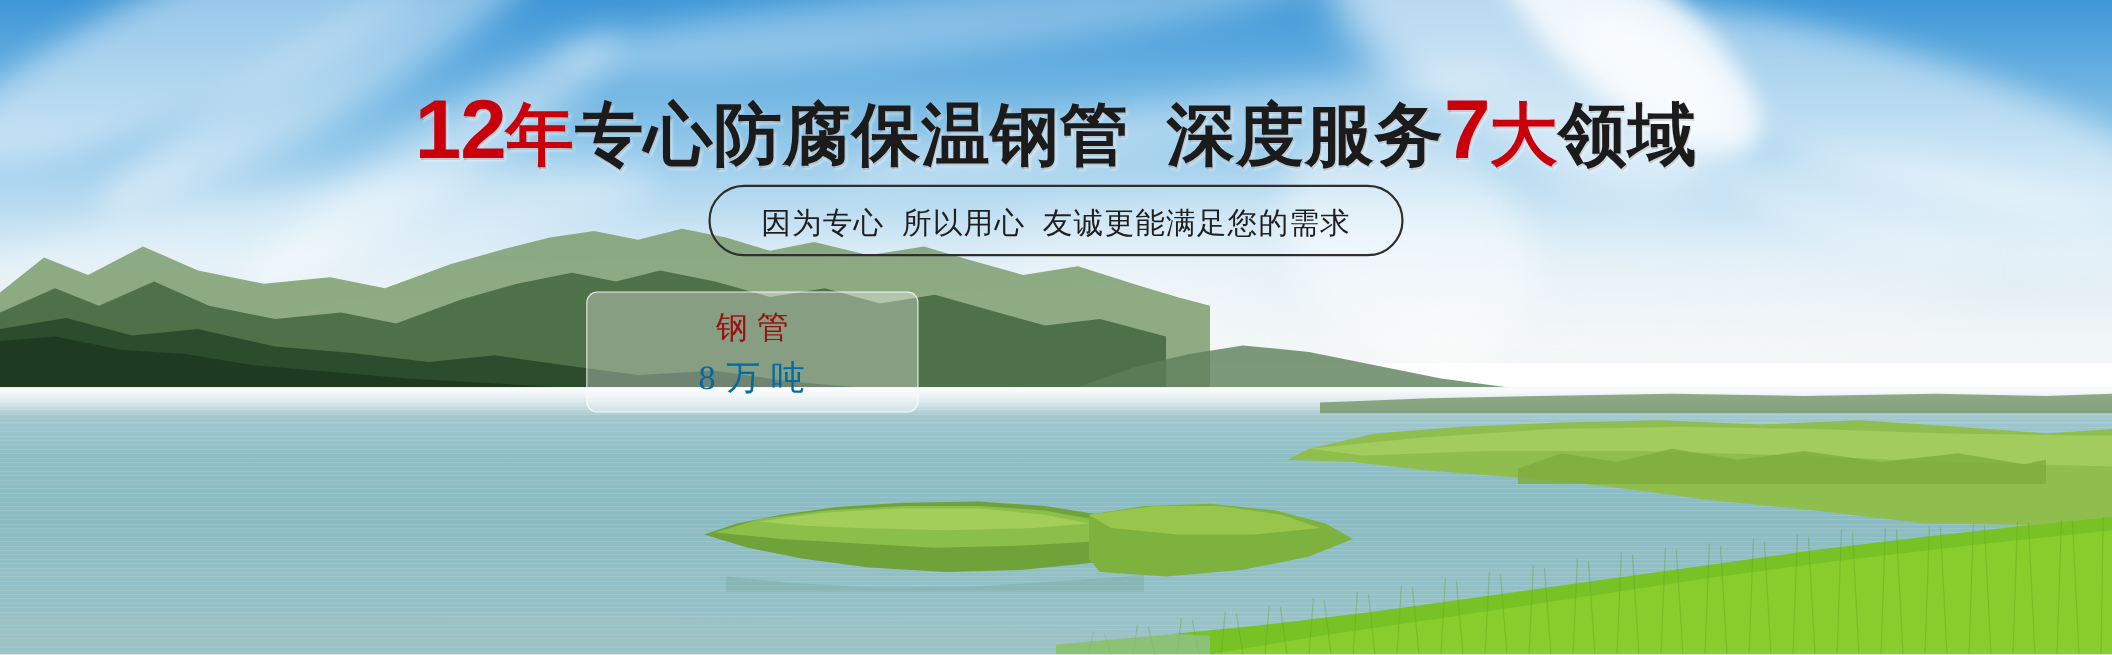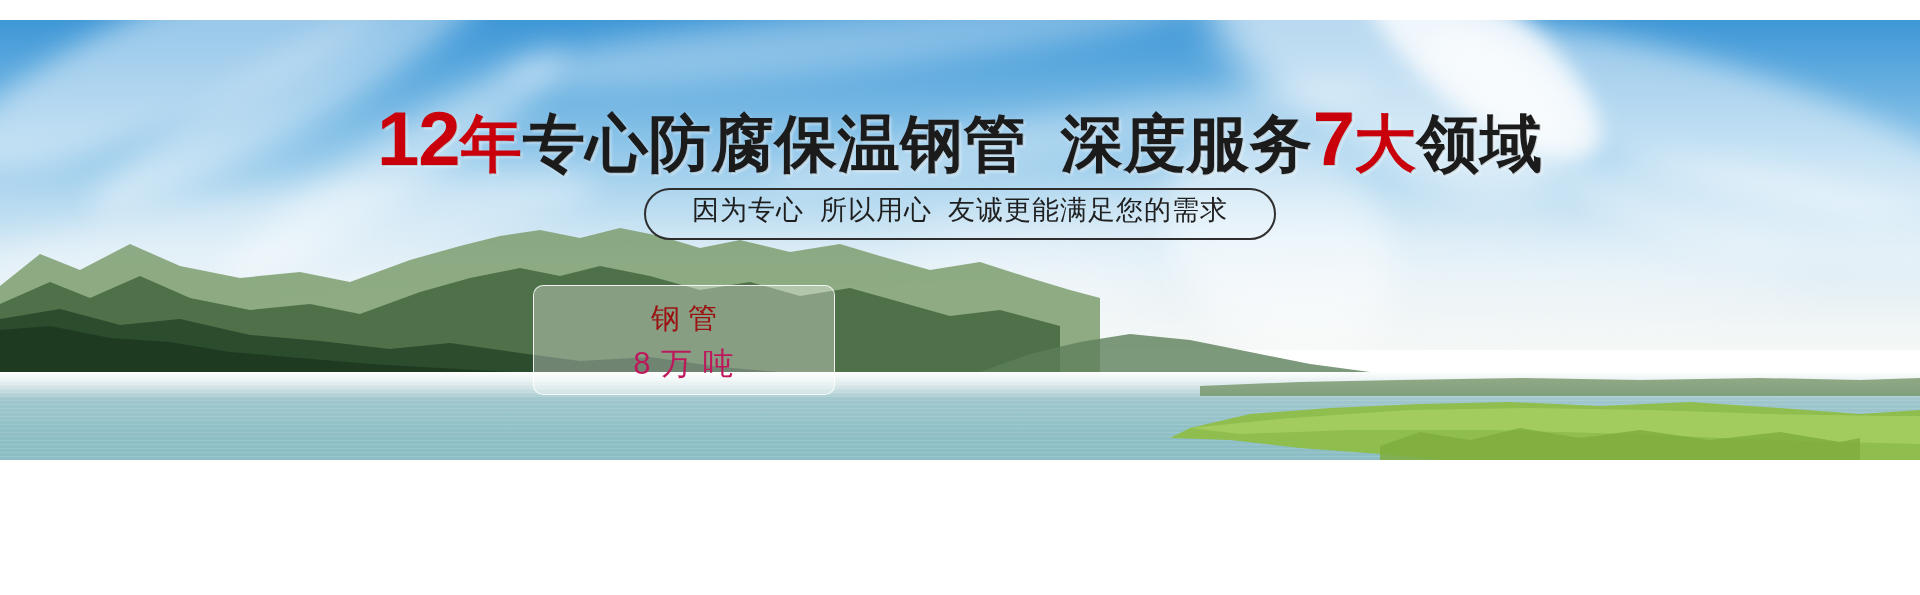--- a/index.html
+++ b/index.html
@@ -1,22 +1,21 @@
 <!DOCTYPE html>
 <html><head>
 <meta charset="utf-8">
 <style>
   html,body{margin:0;padding:0;background:#fff;}
   body{font-family:"Liberation Sans","DejaVu Sans",sans-serif;}
 
   #banner{
     position:relative;
-    width:1920px;height:440px;
+    width:1920px;height:595px;
     overflow:hidden;
-    margin-top:20px;
   }
 
   
   .sky{
     position:absolute;left:0;top:0;width:1920px;height:330px;
     background:linear-gradient(to bottom,
       #3f97d6 0%,
       #52a3dc 10%,
       #6fb4e2 24%,
       #93c8ea 40%,
@@ -89,56 +88,56 @@
   }
   .headline .red{color:#c9000c;}
   .headline .num{font-size:76px;letter-spacing:-1px;}
   .headline .gap{display:inline-block;width:34px;}
 
   .subtitle-wrap{
     position:absolute;left:0;top:168px;width:1920px;text-align:center;
   }
   .subtitle{
     display:inline-block;
-    padding:4px 46px 12px;
+    padding:17px 46px 12px;
     border:2px solid #2e2e2e;
     border-radius:34px;
     font-size:27px;line-height:32px;
     color:#1f1f1f;
     letter-spacing:1px;
     white-space:nowrap;
     background:transparent;
   }
   .subtitle .sp{display:inline-block;width:16px;}
 
   
   .cards{
     position:absolute;left:533px;top:265px;
-    display:flex;gap:9px;
+    display:flex;gap:9px;font-family:Liberation Serif, serif;
   }
   .card{
     width:302px;height:110px;
     border:1px solid rgba(255,255,255,.85);
     border-radius:10px;
     background:rgba(255,255,255,.32);
     display:flex;flex-direction:column;
     align-items:center;justify-content:center;
     box-sizing:border-box;
     padding-top:2px;
   }
   .card .label{
     font-size:29px;line-height:34px;
     color:#9b1111;letter-spacing:8px;
     text-indent:8px;
     font-weight:normal;
     margin-bottom:12px;
   }
   .card .value{
     font-size:31px;line-height:34px;
-    color:#be185d;letter-spacing:1px;
+    color:#0369a1;letter-spacing:1px;
     font-weight:normal;
   }
   .card .value sup{font-size:19px;vertical-align:super;line-height:0;}
 </style>
 </head>
 <body>
 
 <div id="banner">
 
   <div class="sky"></div>

